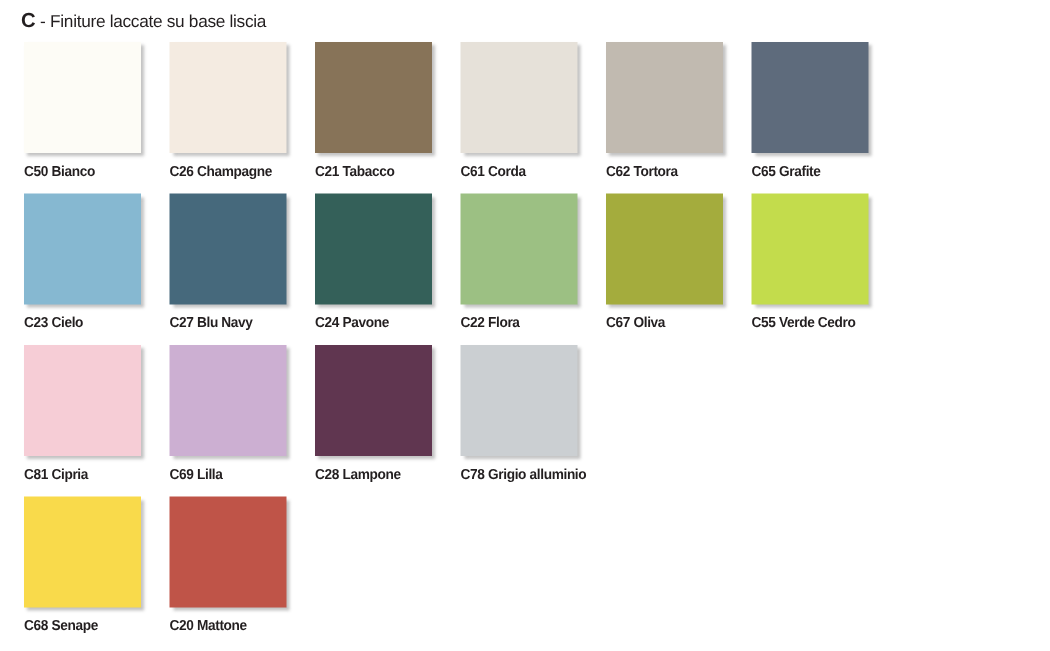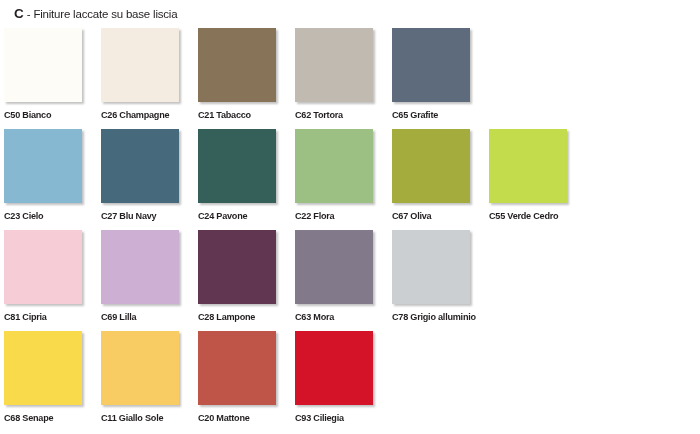--- a/index.html
+++ b/index.html
@@ -42,21 +42,21 @@
   }
   .grid {
     position: absolute;
     left: 0;
     top: 28px;
     width: 700px;
   }
   .row {
     display: flex;
     height: 101px;
-    padding-left: 4px;
+    padding-left: 16px;
     box-sizing: border-box;
   }
   .cell {
     width: 97px;
     flex: 0 0 97px;
     box-sizing: border-box;
   }
   .swatch {
     width: 78px;
     height: 74px;
@@ -90,20 +90,24 @@
           <div class="swatch" style="background: rgb(253, 252, 246);"></div>
           <div class="label">C50 Bianco</div>
         </div>
         <div class="cell">
           <div class="swatch" style="background: rgb(244, 235, 225);"></div>
           <div class="label">C26 Champagne</div>
         </div>
         <div class="cell">
           <div class="swatch" style="background: rgb(135, 115, 88);"></div>
           <div class="label">C21 Tabacco</div>
+        </div>
+        <div class="cell">
+          <div class="swatch" style="background: rgb(230, 225, 217);"></div>
+          <div class="label">C61 Corda</div>
         </div>
         <div class="cell">
           <div class="swatch" style="background: rgb(193, 186, 176);"></div>
           <div class="label">C62 Tortora</div>
         </div>
         <div class="cell">
           <div class="swatch" style="background: rgb(94, 107, 124);"></div>
           <div class="label">C65 Grafite</div>
         </div>
       </div>
@@ -140,41 +144,29 @@
         </div>
         <div class="cell">
           <div class="swatch" style="background: rgb(204, 175, 210);"></div>
           <div class="label">C69 Lilla</div>
         </div>
         <div class="cell">
           <div class="swatch" style="background: rgb(96, 54, 80);"></div>
           <div class="label">C28 Lampone</div>
         </div>
         <div class="cell">
-          <div class="swatch" style="background: rgb(130, 122, 138);"></div>
-          <div class="label">C63 Mora</div>
-        </div>
-        <div class="cell">
           <div class="swatch" style="background: rgb(203, 207, 210);"></div>
           <div class="label">C78 Grigio alluminio</div>
         </div>
       </div>
       <div class="row">
         <div class="cell">
           <div class="swatch" style="background: rgb(249, 218, 75);"></div>
           <div class="label">C68 Senape</div>
         </div>
         <div class="cell">
-          <div class="swatch" style="background: rgb(249, 204, 99);"></div>
-          <div class="label">C11 Giallo Sole</div>
-        </div>
-        <div class="cell">
           <div class="swatch" style="background: rgb(191, 84, 72);"></div>
           <div class="label">C20 Mattone</div>
-        </div>
-        <div class="cell">
-          <div class="swatch" style="background: rgb(212, 19, 41);"></div>
-          <div class="label">C93 Ciliegia</div>
         </div>
       </div>
     </div>
 
 </div>
 
 </body></html>

